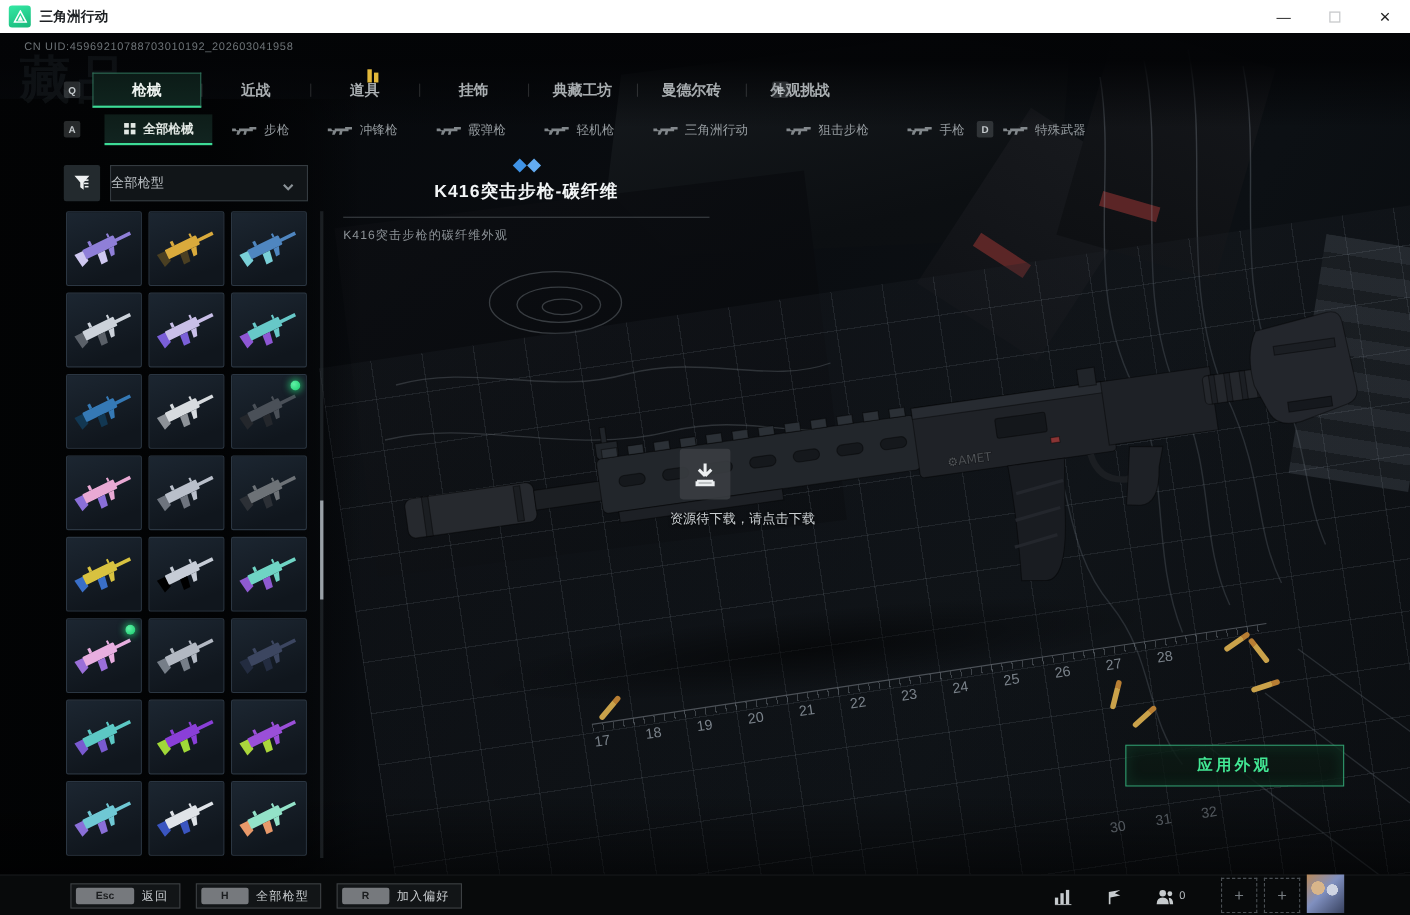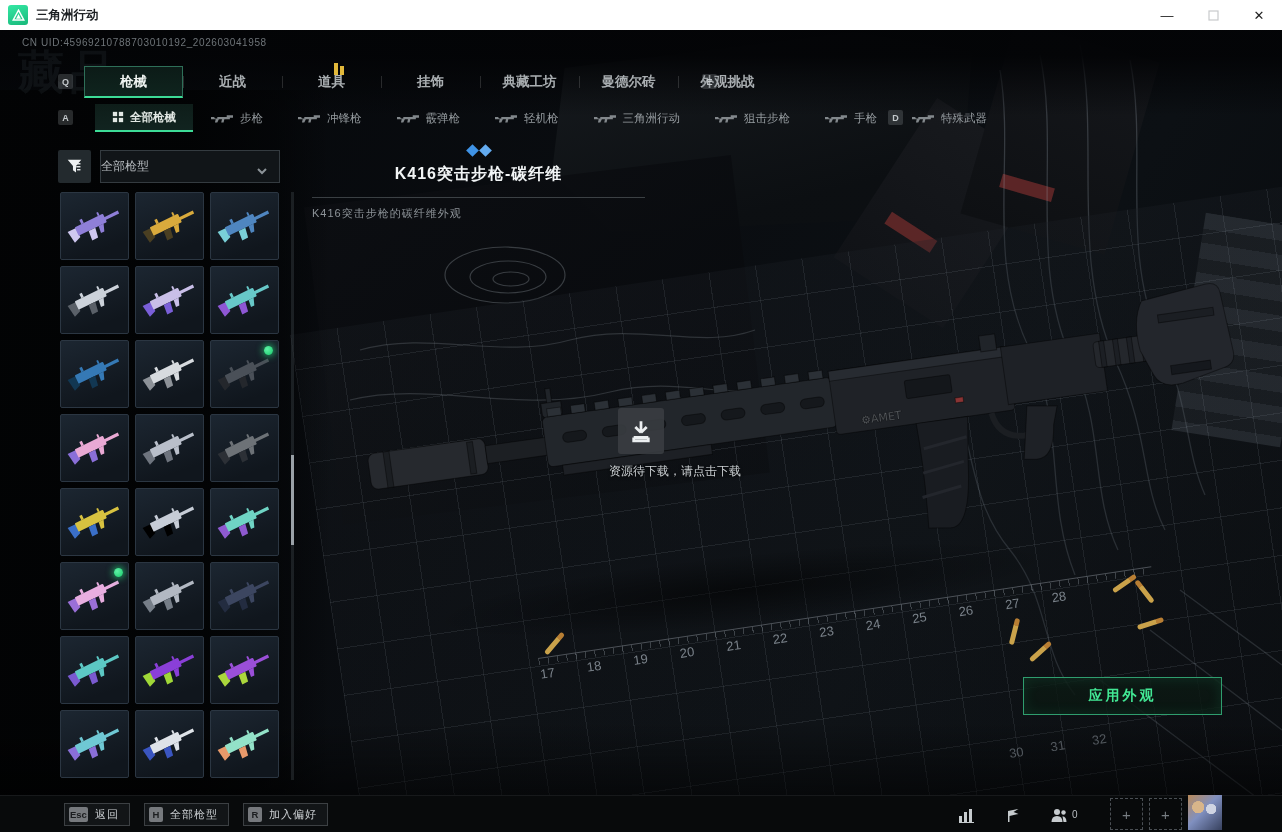--- a/index.html
+++ b/index.html
@@ -163,21 +163,21 @@
     background:rgba(18,21,24,.85); }
 
   
   .bottom-bar { position:absolute; left:0; top:765px; width:1282px; height:37px;
     background:rgba(8,10,11,.97); border-top:1px solid #17191b; z-index:10;
     display:flex; align-items:center; }
   .shortcuts { display:flex; gap:14px; margin-left:64px; }
   .sc { display:flex; align-items:center; gap:7px; padding:3px 10px 3px 4px;
     border:1px solid #3c4043; background:rgba(28,31,34,.55); cursor:pointer; }
   .sc .k { background:#76797d; color:#1b1d1f; font-size:9.5px; font-weight:bold;
-    padding:2px 1px; border-radius:2px; min-width:14px; text-align:center; }
+    padding:2px 18px; border-radius:2px; min-width:14px; text-align:center; }
   .sc .l { font-size:11px; color:#c9cdd0; letter-spacing:1px; }
   .bb-icons { position:absolute; left:958px; top:0; height:37px; display:flex; align-items:center; gap:24px; }
   .bb-icon { width:22px; height:18px; cursor:pointer; display:flex; align-items:center; gap:4px; }
   .bb-icon svg { width:18px; height:16px; fill:#c6cbce; }
   .bb-count { font-size:10px; color:#b9bec2; }
   .slot { position:absolute; top:2px; width:33px; height:32px; border:1px dashed #4a4f54;
     color:#777d82; display:flex; align-items:center; justify-content:center; font-size:15px; cursor:pointer; }
   .avatar { position:absolute; left:1188px; top:-1px; width:34px; height:35px; cursor:pointer;
     background:
       radial-gradient(circle at 30% 35%,#d8b58a 0 18%,transparent 19%),

